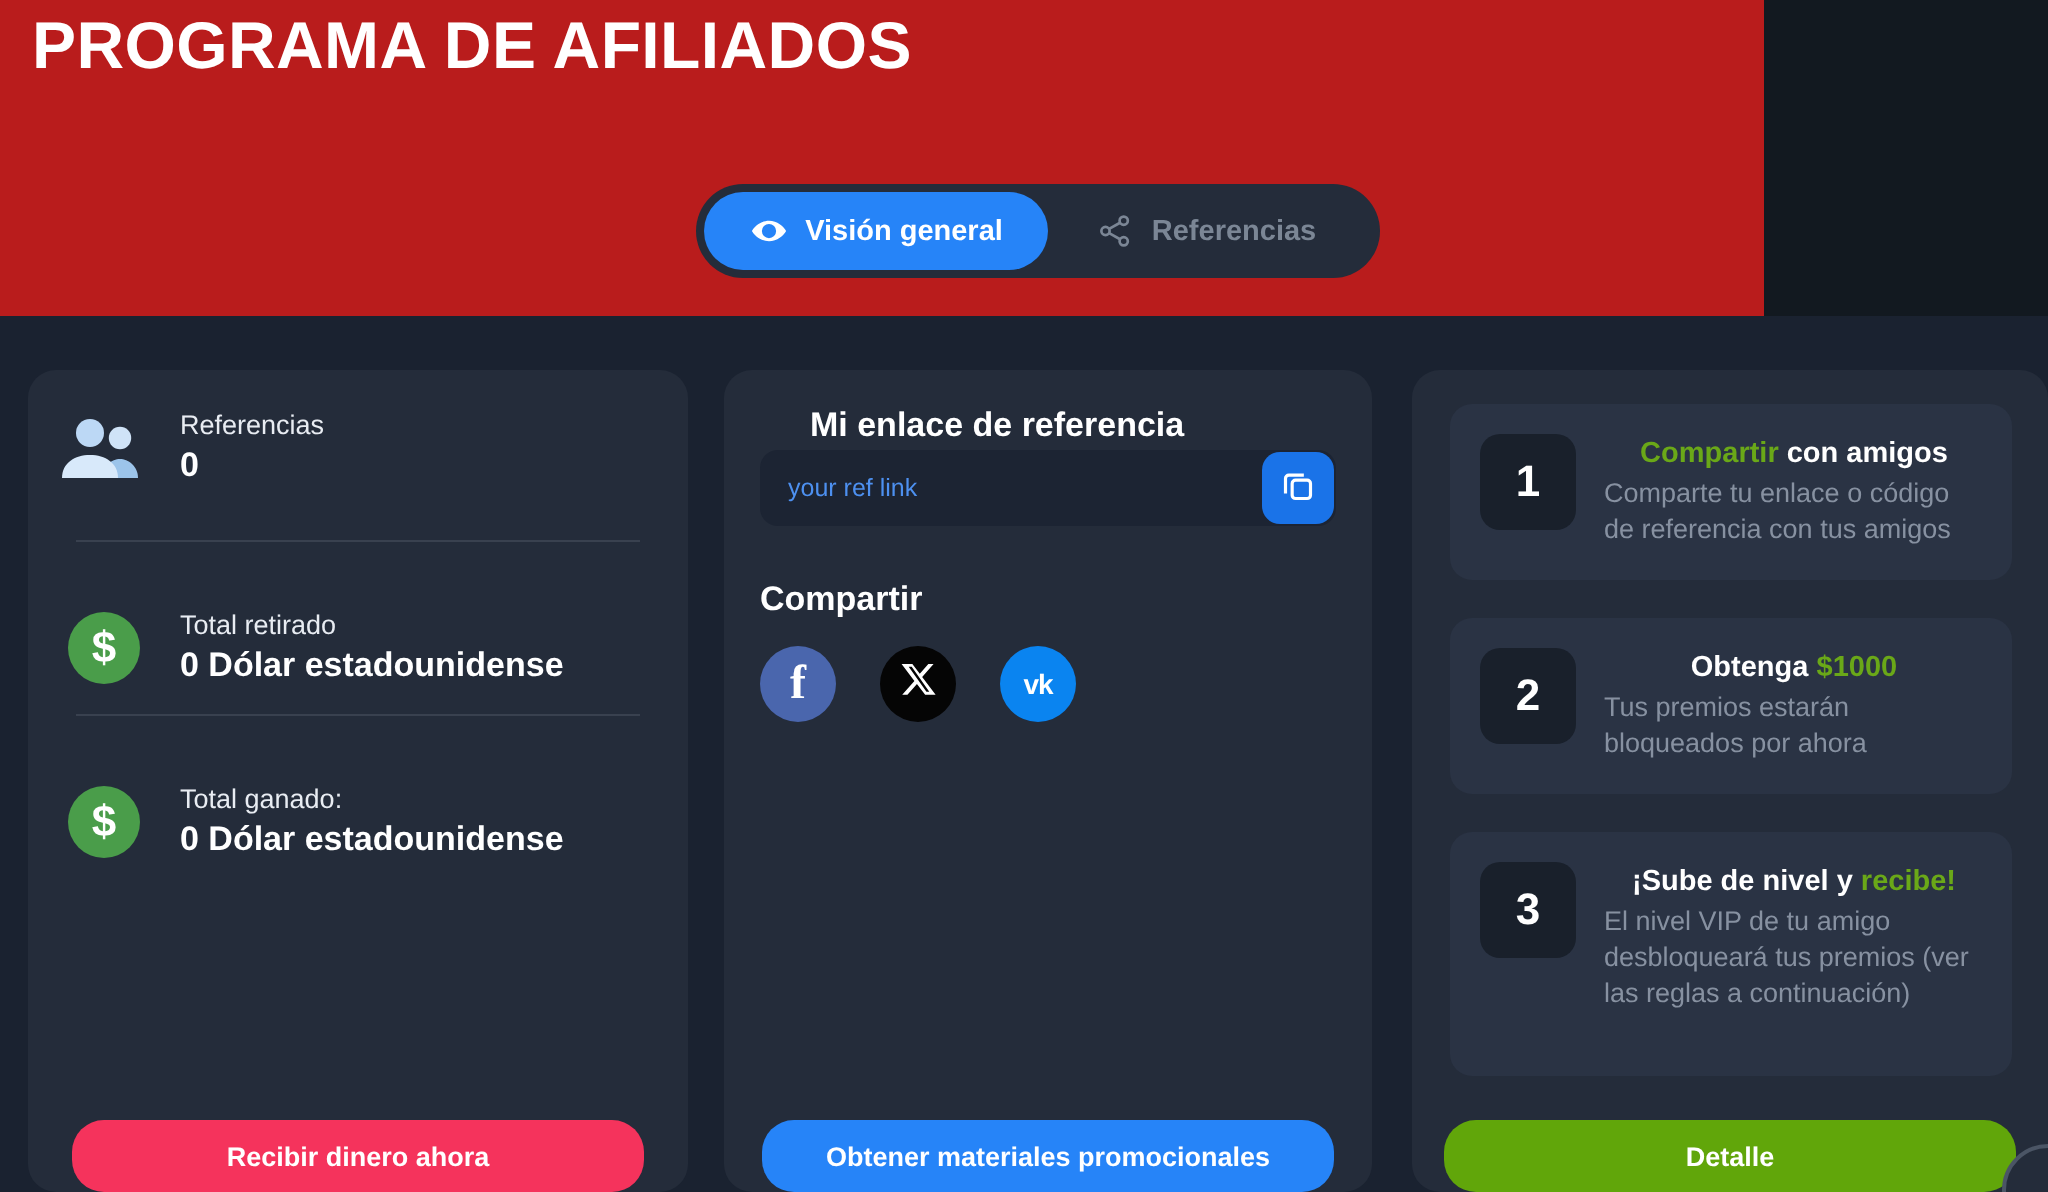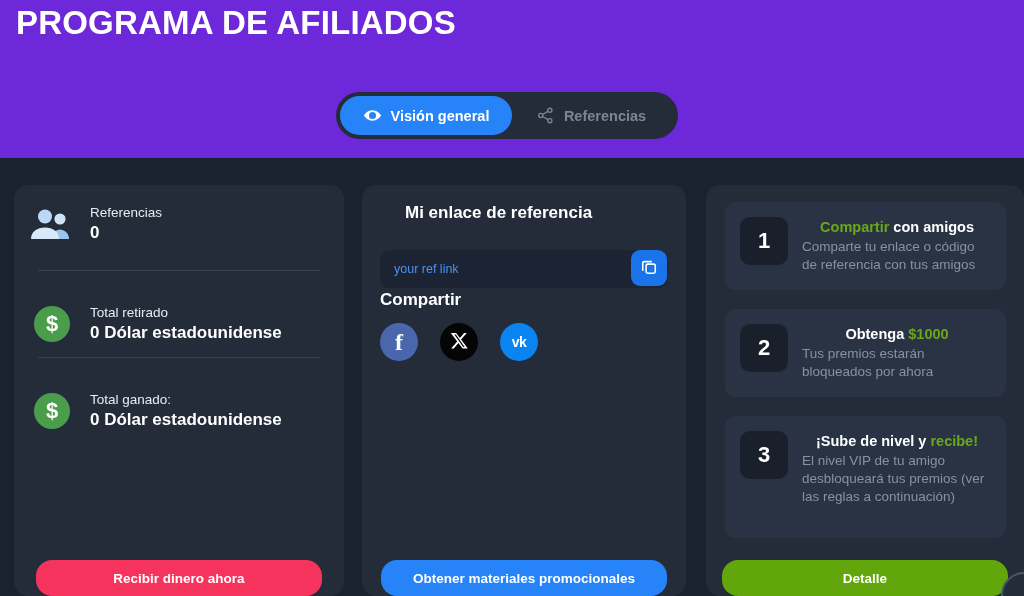--- a/index.html
+++ b/index.html
@@ -6,32 +6,32 @@
   html, body {
     width: 1024px; height: 596px;
     background: #121920;
     font-family: "Liberation Sans", sans-serif;
     overflow: hidden;
   }
   #app { position: relative; width: 1024px; height: 596px; }
 
   
   .header-band {
-    position: absolute; left: 0; top: 0; width: 1024px; height: 158px;
-    background: #6d28d9;
+    position: absolute; left: 0; top: 0; width: 882px; height: 158px;
+    background: #b91c1c;
   }
   .page-title {
     position: absolute; left: 16px; top: 4px;
     font-size: 33px; font-weight: bold; color: #ffffff;
     letter-spacing: 0.2px;
   }
 
   
   .tab-switcher {
-    position: absolute; left: 336px; top: 92px;
+    position: absolute; left: 348px; top: 92px;
     width: 342px; height: 47px;
     background: #242c3a; border-radius: 24px;
     display: flex; align-items: center; padding: 4px;
   }
   .tab {
     height: 39px; border-radius: 20px;
     display: flex; align-items: center; justify-content: center;
     gap: 9px; cursor: pointer; user-select: none;
   }
   .tab-active { background: #2684f8; width: 172px; }
@@ -77,22 +77,22 @@
   .divider-1 { top: 85px; }
   .divider-2 { top: 172px; }
 
   
   .card-heading {
     position: absolute; left: 18px; font-size: 17px; font-weight: bold; color: #ffffff;
   }
   .heading-link { top: 18px; margin-left: 25px; }
   .heading-share { top: 105px; }
   .ref-input-wrap {
-    position: absolute; left: 18px; top: 65px; width: 288px; height: 38px;
-    background: #1c2433; border-radius: 9px; display: flex; align-items: flex-start;
+    position: absolute; left: 18px; top: 40px; width: 288px; height: 38px;
+    background: #1c2433; border-radius: 9px; display: flex; align-items: center;
   }
   .ref-input {
     flex: 1; height: 100%; background: transparent; border: none; outline: none;
     padding: 0 14px; font-size: 12.5px; color: #4d90f0;
     font-family: "Liberation Sans", sans-serif;
   }
   .ref-input::placeholder { color: #4d90f0; }
   .copy-btn {
     width: 36px; height: 36px; margin-right: 1px; border: none; cursor: pointer;
     background: #1a73e8; border-radius: 9px;

